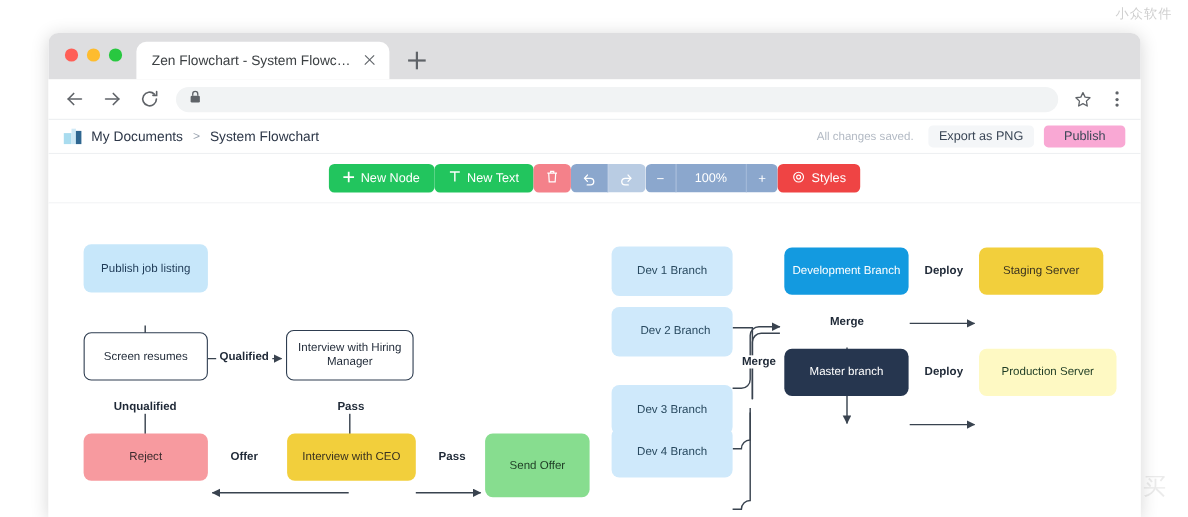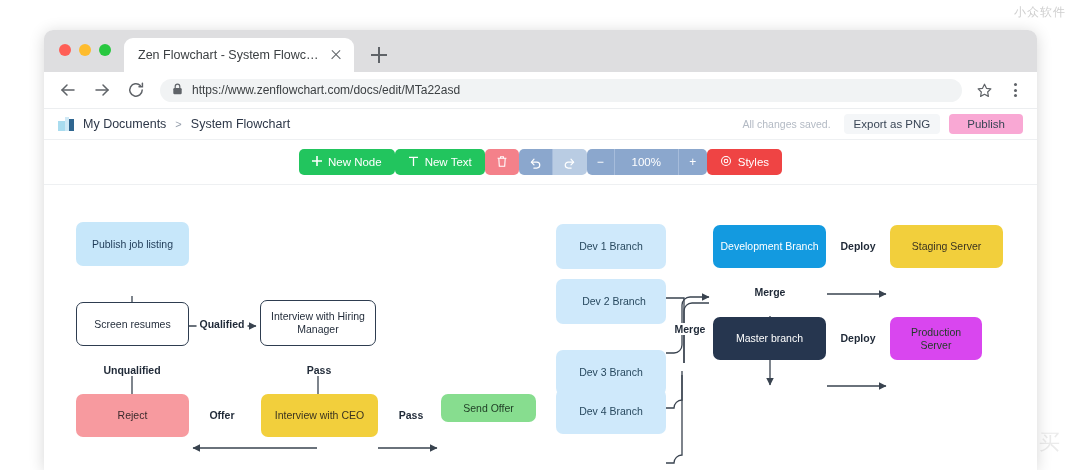--- a/index.html
+++ b/index.html
@@ -185,21 +185,20 @@
           <path d="M16.4 3.3v3.4h-3.4"></path>
         </svg>
     </span>
     <div class="omnibox">
       <span class="lock">
         <svg width="11" height="12" viewBox="0 0 11 12">
             <rect x="1.3" y="5" width="8.4" height="6.2" rx="1.2" fill="#5f6368"></rect>
             <path d="M3.2 5V3.4a2.3 2.3 0 0 1 4.6 0V5" fill="none" stroke="#5f6368" stroke-width="1.2"></path>
           </svg>
       </span>
-      <span class="url">https://www.zenflowchart.com/docs/edit/MTa22asd</span>
     </div>
     <span class="star">
       <svg width="17" height="17" viewBox="0 0 20 20" fill="none" stroke="#5f6368" stroke-width="1.4" stroke-linejoin="round">
           <path d="M10 2.6l2.3 4.8 5.2.7-3.8 3.6.9 5.2-4.6-2.5-4.6 2.5.9-5.2L2.5 8.1l5.2-.7z"></path>
         </svg>
     </span>
     <span class="kebab">
         <span></span>
         <span></span>
         <span></span>
@@ -315,21 +314,21 @@
         </div>
         <div class="node" style="left: 216px; top: 115px; width: 116px; height: 46px; background: rgb(255, 255, 255); color: rgb(31, 41, 55); border: 1.4px solid rgb(46, 61, 80);">
           <span>Interview with Hiring Manager</span>
         </div>
         <div class="node" style="left: 32px; top: 209px; width: 113px; height: 43px; background: rgb(247, 154, 159); color: rgb(58, 42, 44);">
           <span>Reject</span>
         </div>
         <div class="node" style="left: 217px; top: 209px; width: 117px; height: 43px; background: rgb(242, 207, 60); color: rgb(58, 51, 32);">
           <span>Interview with CEO</span>
         </div>
-        <div class="node" style="left: 397px; top: 209px; width: 95px; height: 28px; background: rgb(135, 221, 143); color: rgb(30, 60, 36);">
+        <div class="node" style="left: 397px; top: 209px; width: 95px; height: 58px; background: rgb(135, 221, 143); color: rgb(30, 60, 36);">
           <span>Send Offer</span>
         </div>
         <div class="node" style="left: 512px; top: 39px; width: 110px; height: 45px; background: rgb(207, 233, 251); color: rgb(40, 73, 95);">
           <span>Dev 1 Branch</span>
         </div>
         <div class="node" style="left: 512px; top: 94px; width: 110px; height: 45px; background: rgb(207, 233, 251); color: rgb(40, 73, 95); padding-left: 12px;">
           <span>Dev 2 Branch</span>
         </div>
         <div class="node" style="left: 512px; top: 149px; width: 110px; height: 45px; background: rgb(207, 233, 251); color: rgb(40, 73, 95); margin-top: 16px;">
           <span>Dev 3 Branch</span>
@@ -339,21 +338,21 @@
         </div>
         <div class="node" style="left: 669px; top: 40px; width: 113px; height: 43px; background: rgb(19, 154, 224); color: rgb(255, 255, 255);">
           <span>Development Branch</span>
         </div>
         <div class="node" style="left: 669px; top: 132px; width: 113px; height: 43px; background: rgb(38, 54, 79); color: rgb(255, 255, 255);">
           <span>Master branch</span>
         </div>
         <div class="node" style="left: 846px; top: 40px; width: 113px; height: 43px; background: rgb(242, 207, 60); color: rgb(58, 51, 32);">
           <span>Staging Server</span>
         </div>
-        <div class="node" style="left: 846px; top: 132px; width: 92px; height: 43px; background: #d946ef; color: rgb(30, 60, 36);">
+        <div class="node" style="left: 846px; top: 132px; width: 125px; height: 43px; background: #fef9c3; color: rgb(30, 60, 36);">
           <span>Production Server</span>
         </div>
       </div>
     <div id="labels">
         <div class="wlabel" style="left: 178px; top: 139px;">Qualified</div>
         <div class="wlabel" style="left: 88px; top: 185px;">Unqualified</div>
         <div class="wlabel" style="left: 275px; top: 185px;">Pass</div>
         <div class="wlabel" style="left: 178px; top: 230px;">Offer</div>
         <div class="wlabel" style="left: 367px; top: 230px;">Pass</div>
         <div class="wlabel" style="left: 646px; top: 144px;">Merge</div>

